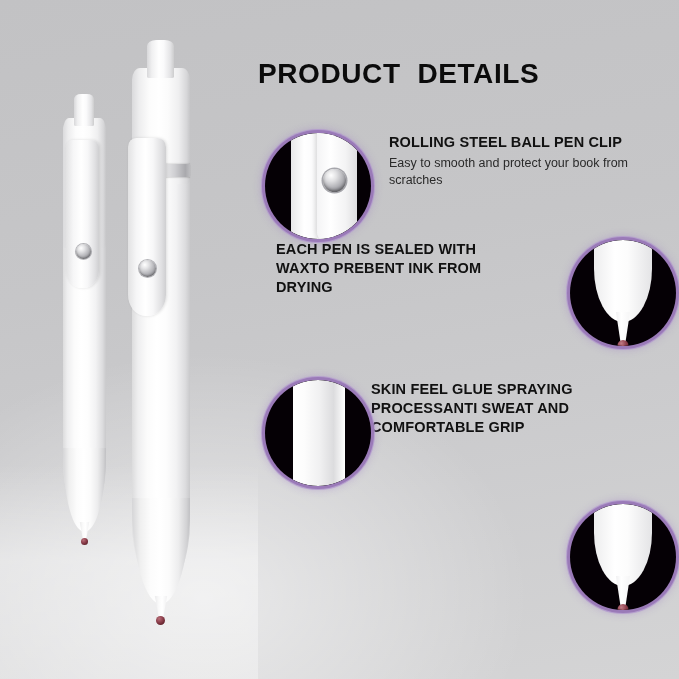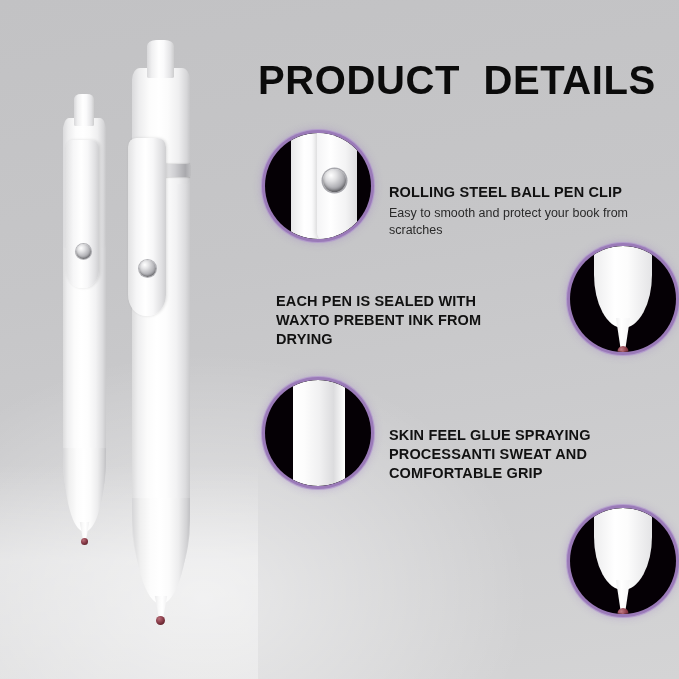--- a/index.html
+++ b/index.html
@@ -76,25 +76,25 @@
     clip-path:polygon(22% 0%, 78% 0%, 58% 100%, 42% 100%);
   }
   .pen .inkball {
     position:absolute; border-radius:50%;
     background:radial-gradient(circle at 36% 30%, #b9707a 0%, #8d3f4c 42%, #5d2029 80%, #43161d 100%);
   }
 
   
   .title {
     position:absolute; left:258px; top:58px; width:412px;
-    font-size:40px; font-weight:bold; letter-spacing:0.6px;
+    font-size:28px; font-weight:bold; letter-spacing:0.6px;
     color:#0b0b0b; white-space:pre;
   }
 
-  .feature { position:absolute; display:flex; align-items:flex-end; }
+  .feature { position:absolute; display:flex; align-items:flex-start; }
   .feature.left-media  { flex-direction:row; }
   .feature.right-media { flex-direction:row-reverse; }
 
   .bubble {
     position:relative; flex:0 0 auto;
     width:106px; height:106px; border-radius:50%;
     background:#050005;
     overflow:hidden;
     box-shadow:
       0 0 0 3px #9a7ab8,
@@ -224,21 +224,21 @@
       <div class="fbody"></div>
     </div>
   </div>
 
   <div class="feature left-media" style="left:265px; top:380px; width:410px; height:106px;">
     <div class="bubble">
       <div class="inner">
         <div class="b-barrel"></div>
       </div>
     </div>
-    <div class="ftext" style="margin-left:18px; width:260px;">
+    <div class="ftext" style="width:260px;">
       <div class="ftitle">SKIN FEEL GLUE SPRAYING
 PROCESSANTI SWEAT AND
 COMFORTABLE GRIP</div>
       <div class="fbody"></div>
     </div>
   </div>
 
   <div class="feature right-media" style="left:276px; top:504px; width:400px; height:110px; justify-content:space-between;">
     <div class="bubble">
       <div class="inner">

